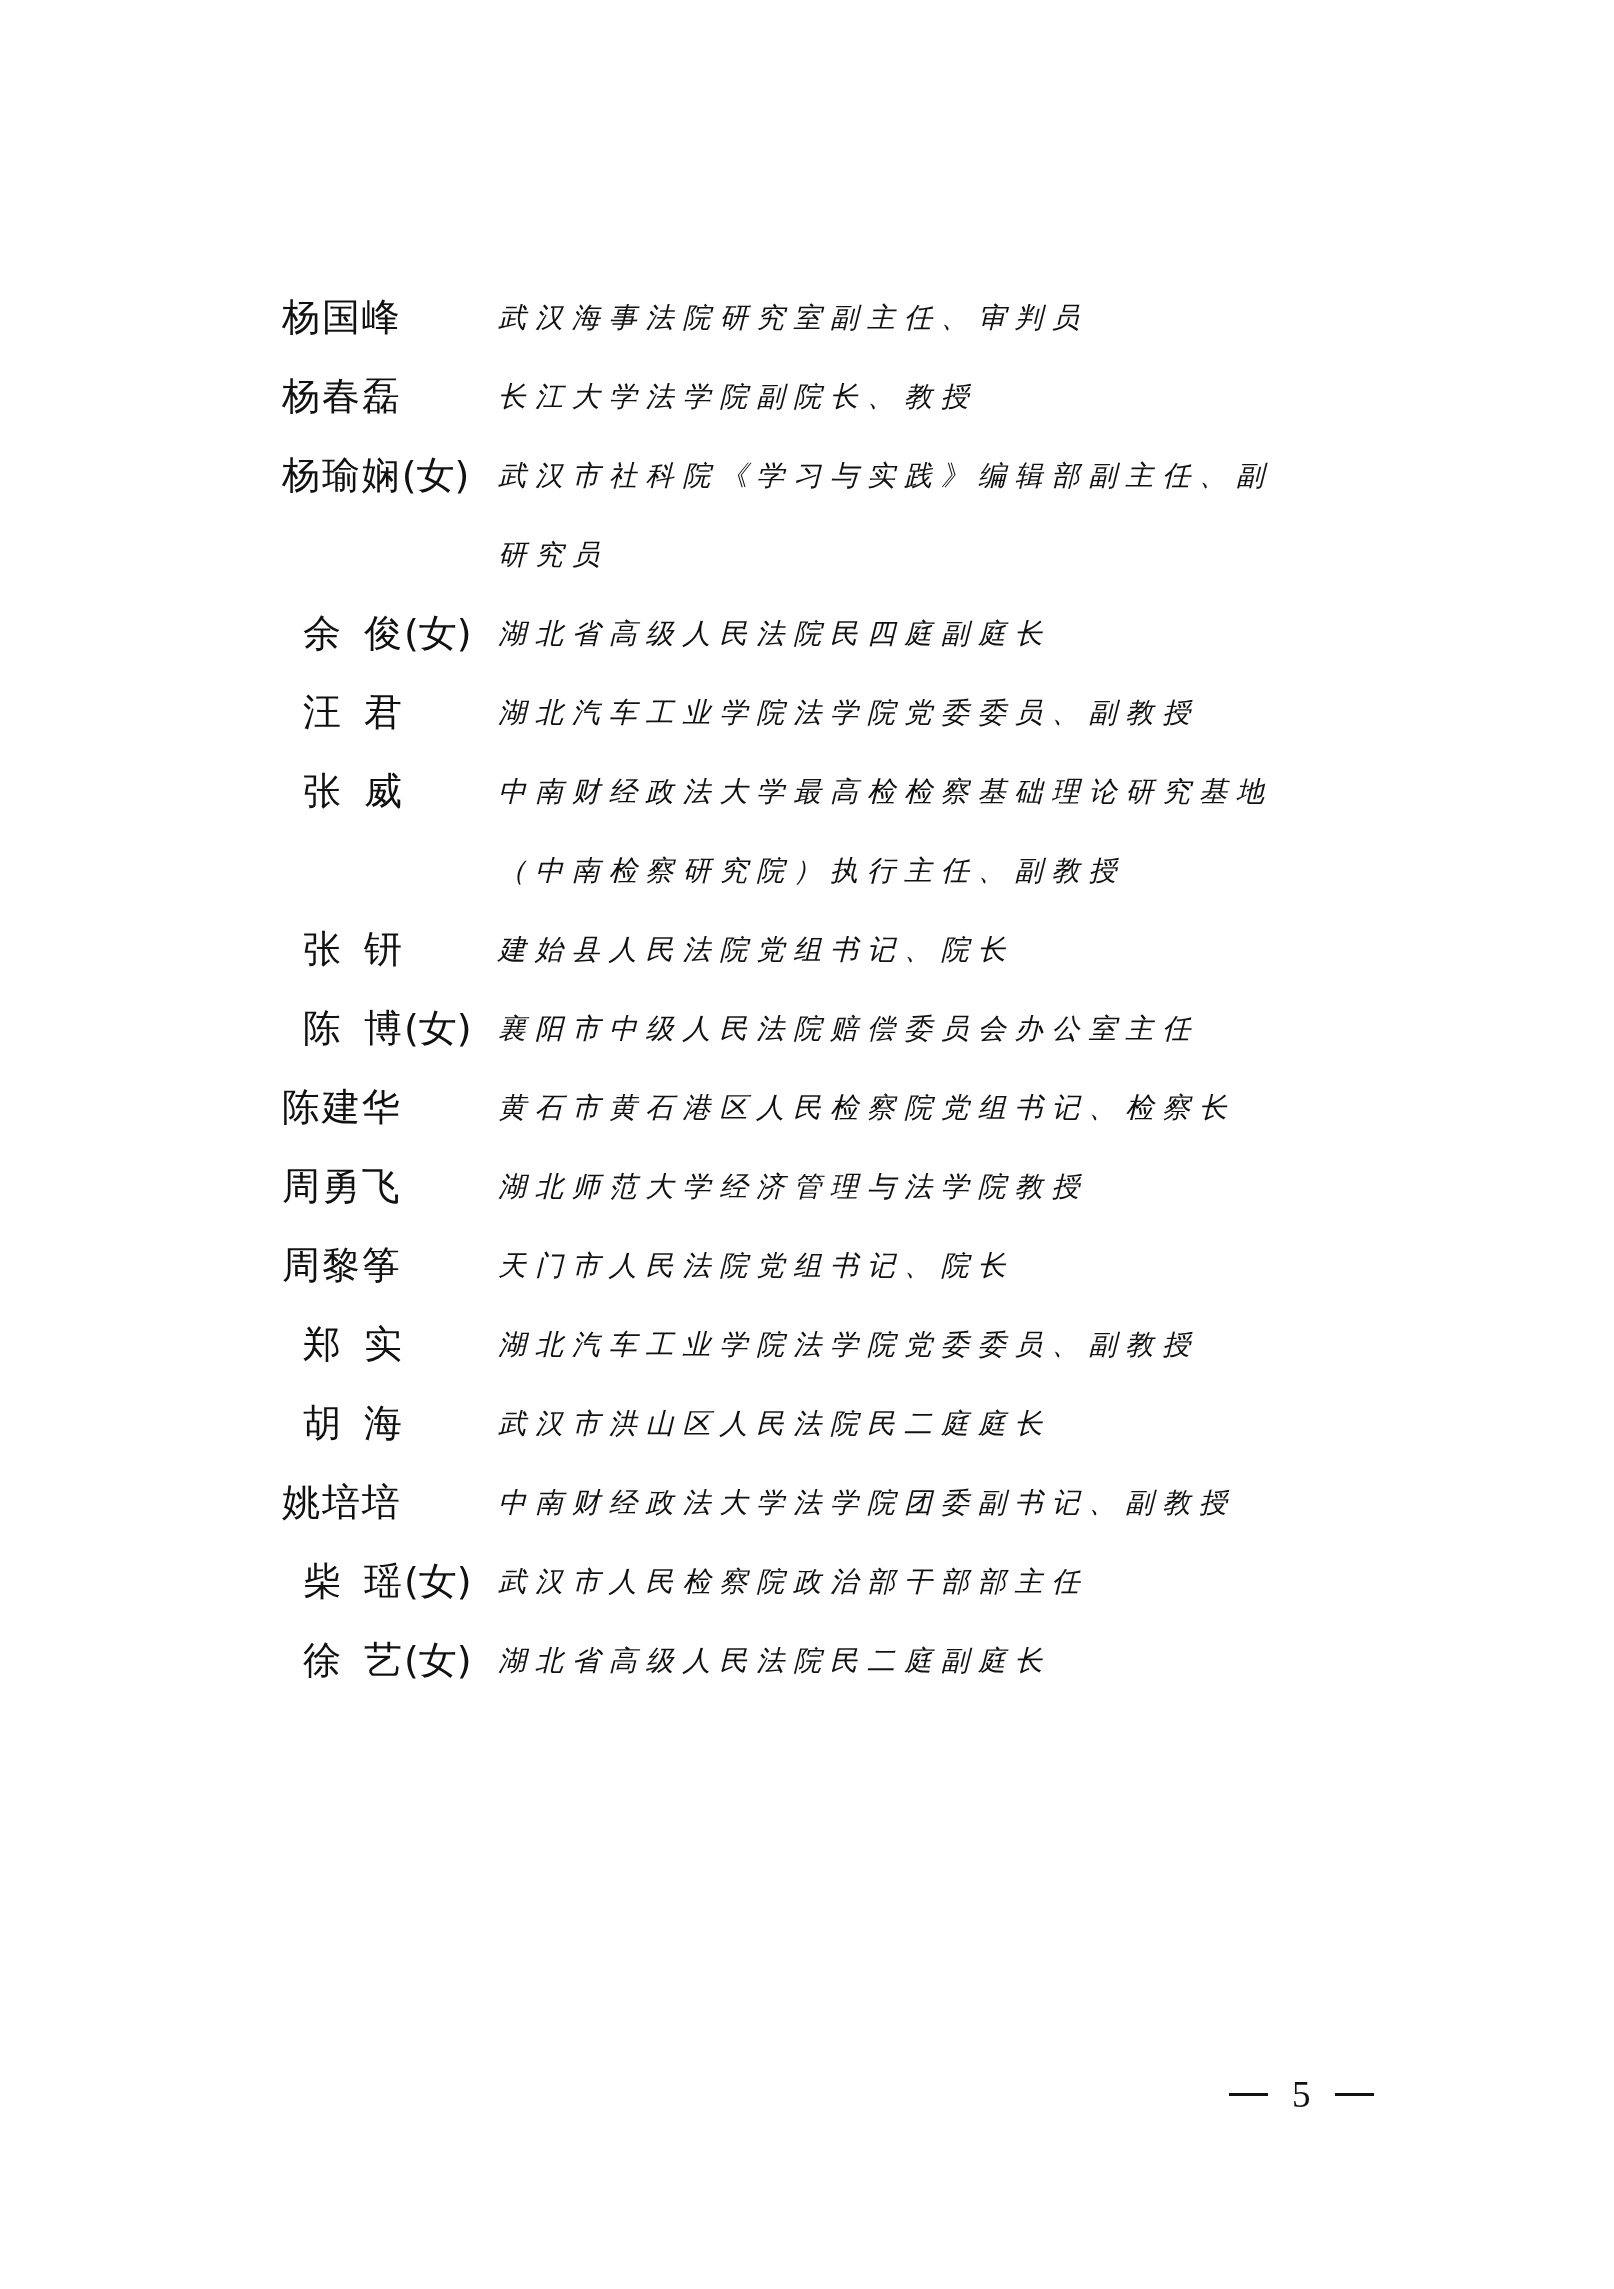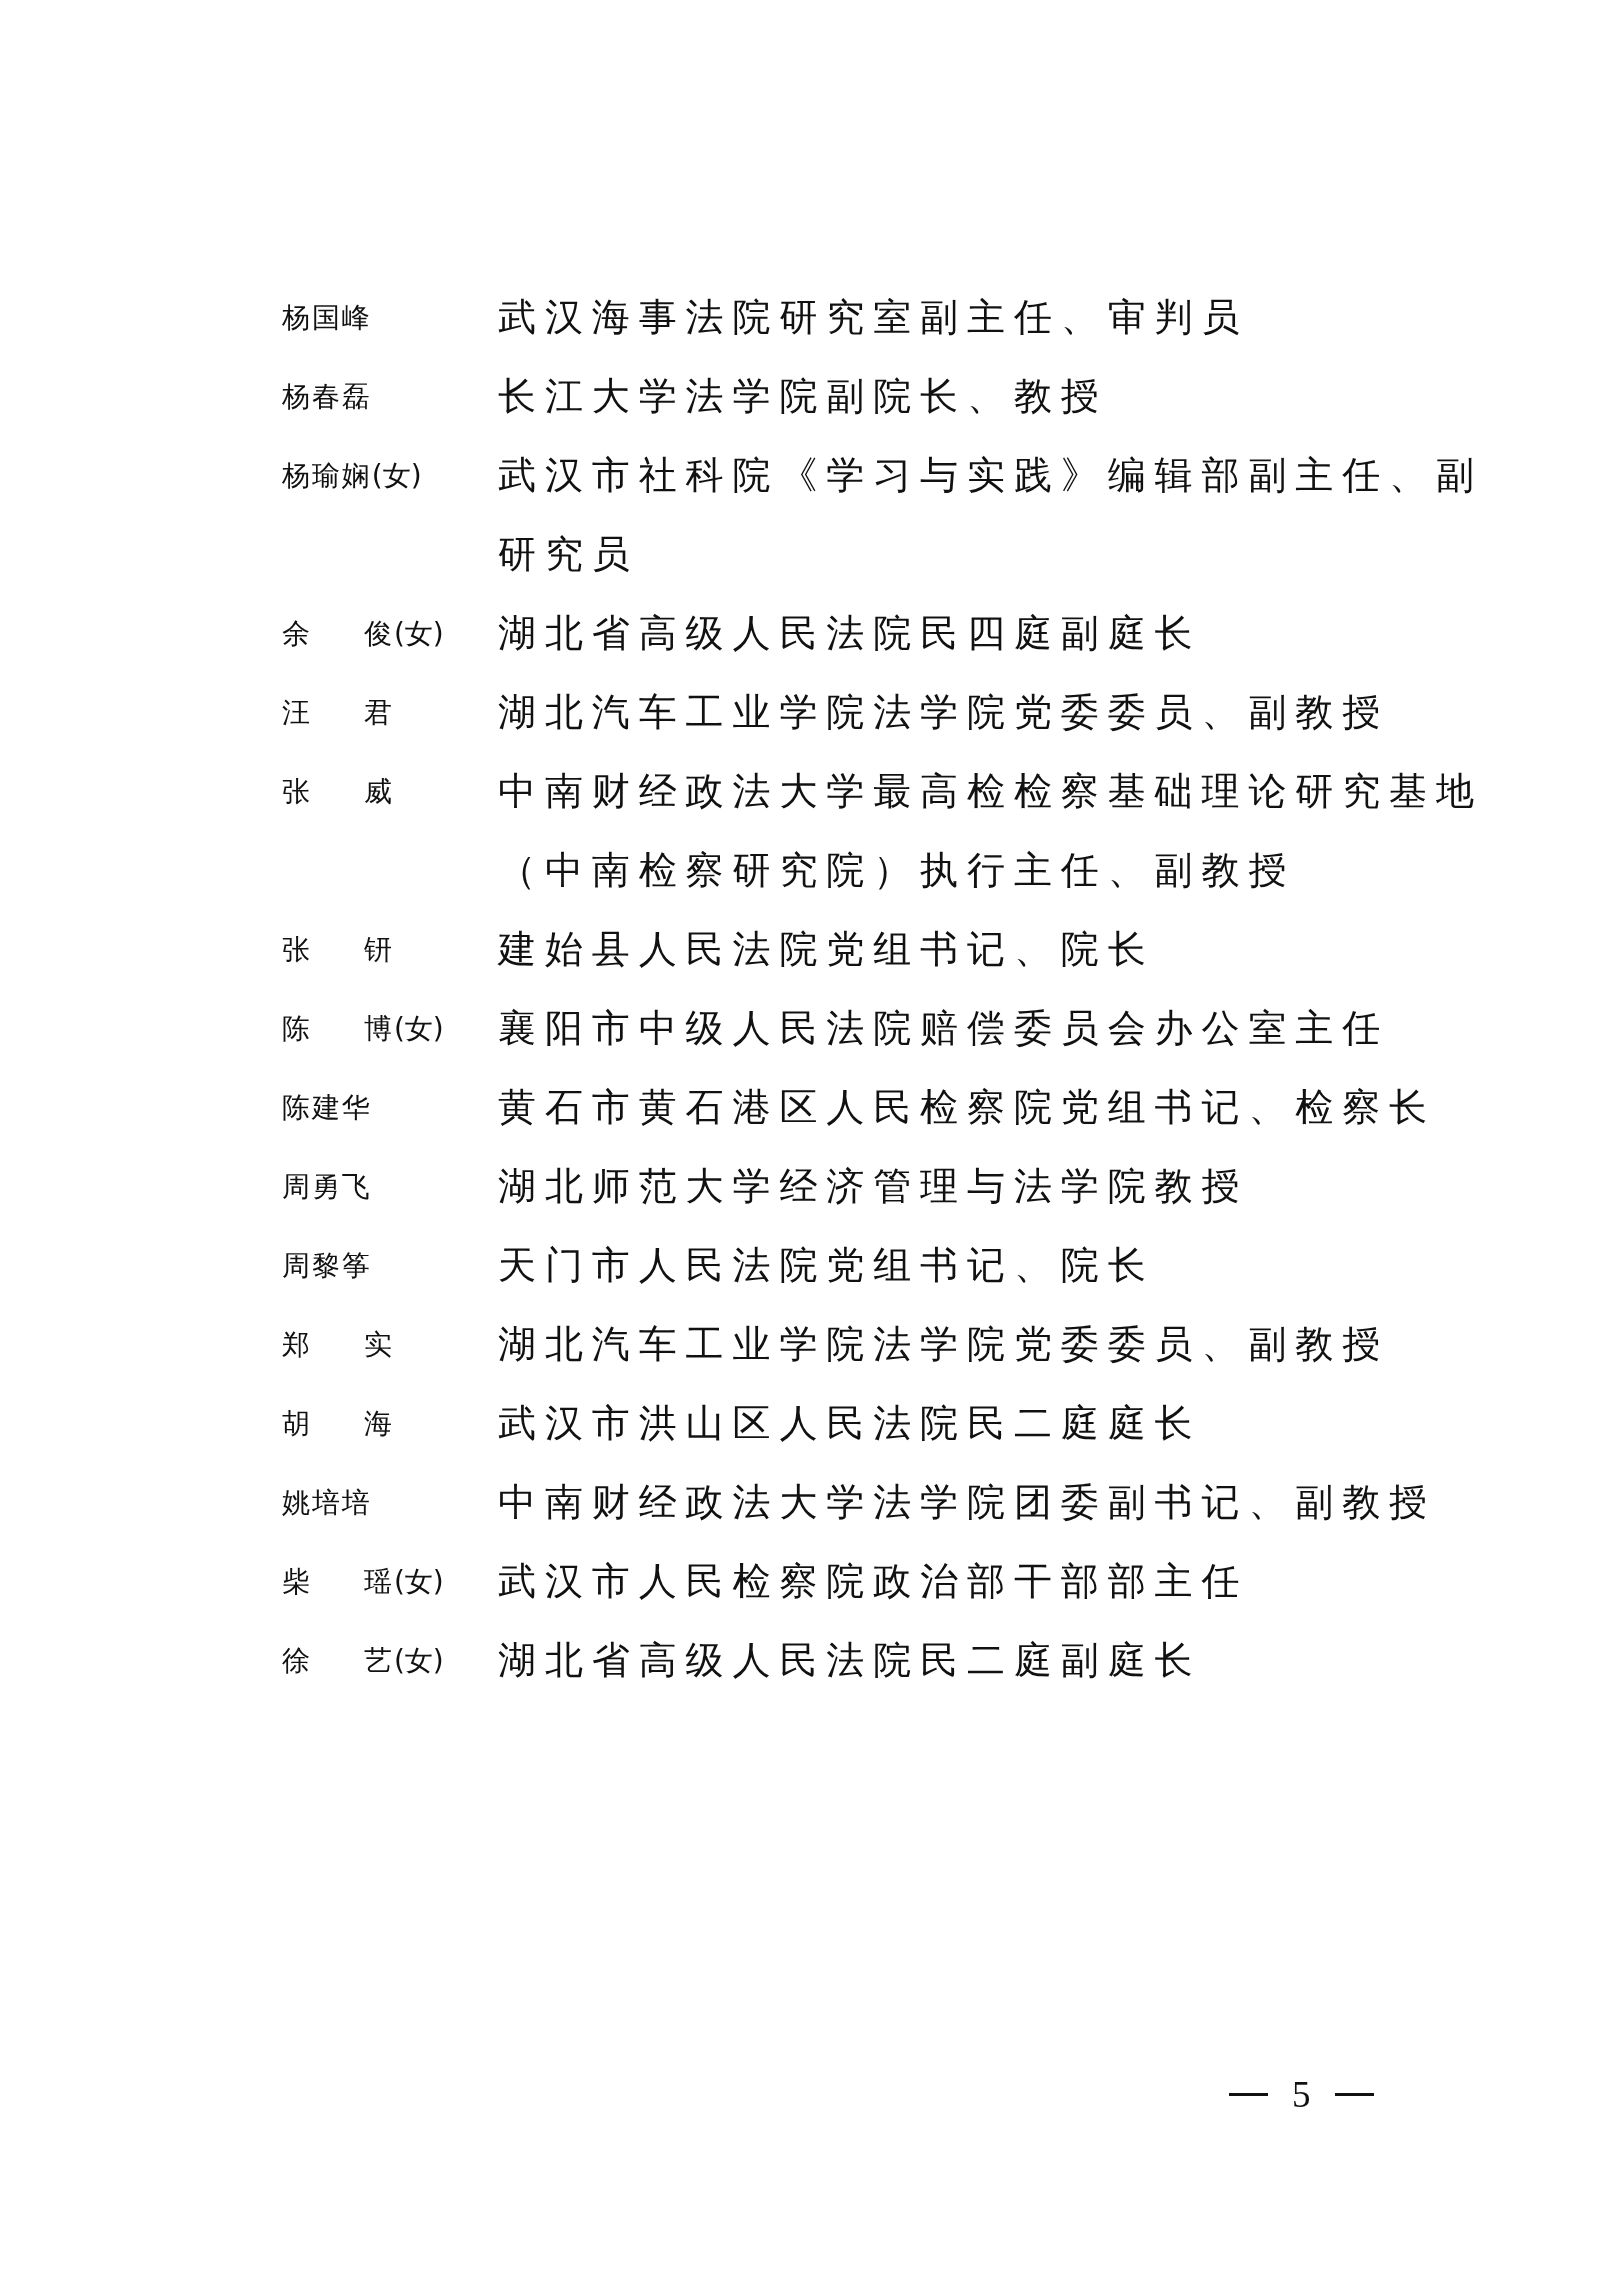--- a/index.html
+++ b/index.html
@@ -29,42 +29,44 @@
       top: 278px;
       width: 1156px;
     }
     .entry {
       display: flex;
       align-items: flex-start;
     }
     .name {
       width: 216px;
       flex: 0 0 216px;
-      font-size: 28px;
+      font-size: 38px;
       line-height: 79px;
       height: 79px;
       letter-spacing: 1.9px;
       white-space: nowrap;
       display: flex;
+      text-align: center;
     }
     .name .n-char {
       display: inline-block;
     }
     .name.spaced .n1 { width: 82px; }
     .name .note {
       display: inline-block;
       letter-spacing: 0;
     }
     .title {
       flex: 1;
-      font-size: 38px;
+      font-size: 28px;
       line-height: 79px;
       letter-spacing: 8.9px;
       white-space: normal;
       word-break: break-all;
+      font-style: italic;
     }
     .title .line {
       display: block;
       height: 79px;
       white-space: nowrap;
     }
     .page-number {
       position: absolute;
       left: 1229px;
       top: 2071px;

